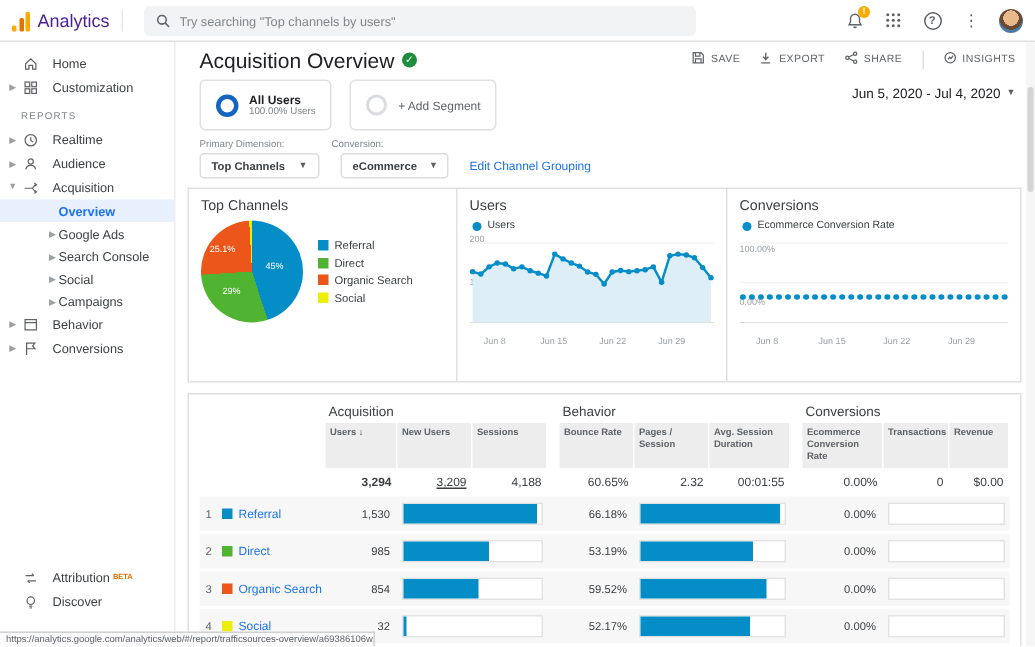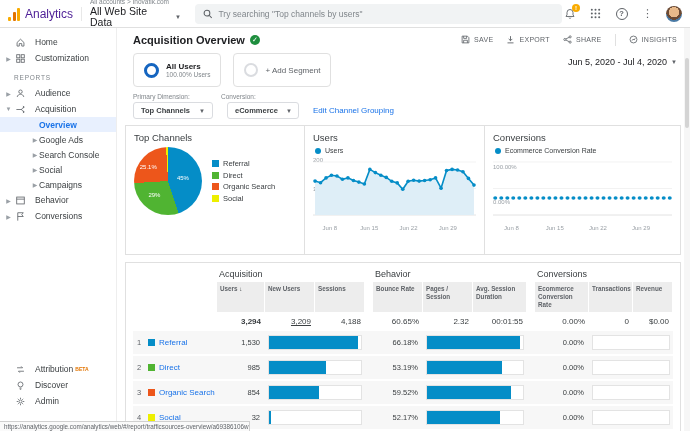--- a/index.html
+++ b/index.html
@@ -42,21 +42,21 @@
   .sb-ico svg { width:11px; height:11px; }
   .sb-section { font-size:6.5px; letter-spacing:.8px; color:#80868b; padding:8px 0 4px 14px; }
   .sb-sub { padding-left:31px; height:15px; }
   .sb-sub .sb-arrow { width:8px; }
   .sb-sub.selected { background:#e8f0fe; color:#1a73e8; font-weight:bold; }
   .sb-footer { margin-top:auto; padding-bottom:22px; }
   .beta { font-size:5px; color:#e37400; vertical-align:super; margin-left:2px; font-weight:bold;}
 
   
   .report-head { display:flex; align-items:center; height:23px; padding-left:8px; }
-  .report-title { font-size:11px; font-weight:bold; color:#202124; }
+  .report-title { font-size:14px; font-weight:normal; color:#202124; }
   .check-badge { width:10px; height:10px; background:#1e8e3e; border-radius:50%; color:#fff; font-size:7px; display:flex; align-items:center; justify-content:center; margin-left:5px; }
   .actions { margin-left:auto; display:flex; align-items:center; gap:13px; padding-right:4px;}
   .action { display:flex; align-items:center; gap:4px; font-size:7px; color:#5f6368; letter-spacing:.3px; cursor:pointer; }
   .action svg { width:9px; height:9px; }
   .act-divider { width:1px; height:12px; background:#e0e0e0; }
 
   
   .segment-row { display:flex; align-items:flex-start; padding:2px 4px 4px 8px; }
   .chip { display:flex; align-items:center; gap:7px; border:1px solid #e0e0e0; border-radius:4px; height:28px; padding:16px 10px; cursor:pointer; background:#fff;}
   .chip + .chip { margin-left:12px; }
@@ -117,27 +117,20 @@
 <body>
 
 <div class="topbar">
   <div class="logo">
     <span class="logo-mark">
         <span class="b1"></span>
         <span class="b2"></span>
         <span class="b3"></span>
       </span>
     <span class="logo-text">Analytics</span>
-  </div>
-  <div class="crumbs">
-    <div class="crumb-top">All accounts &gt; Inovatik.com</div>
-    <div class="crumb-main">
-        <span>All Web Site Data</span>
-        <span class="caret">▼</span>
-      </div>
   </div>
   <div class="searchbar">
     <svg width="10" height="10" viewBox="0 0 12 12">
         <circle cx="5" cy="5" r="3.6" fill="none" stroke="#5f6368" stroke-width="1.3"></circle>
         <line x1="7.8" y1="7.8" x2="11" y2="11" stroke="#5f6368" stroke-width="1.3"></line>
       </svg>
     <input type="text" placeholder="Try searching &quot;Top channels by users&quot;" style="">
   </div>
   <div class="top-icons">
     <span class="tico">
@@ -195,20 +188,30 @@
               </g>
             </svg>
           </span>
           <span>Customization</span>
         </div>
         <div class="sb-section">REPORTS</div>
         <div class="sb-item">
           <span class="sb-arrow">▶</span>
           <span class="sb-ico">
             <svg viewBox="0 0 16 16">
+              <circle cx="8" cy="8" r="5.5" fill="none" stroke="currentColor" stroke-width="1.2"></circle>
+              <path d="M8 5v3.2l2.2 1.4" fill="none" stroke="currentColor" stroke-width="1.2"></path>
+            </svg>
+          </span>
+          <span>Realtime</span>
+        </div>
+        <div class="sb-item">
+          <span class="sb-arrow">▶</span>
+          <span class="sb-ico">
+            <svg viewBox="0 0 16 16">
               <circle cx="8" cy="5.4" r="2.5" fill="none" stroke="currentColor" stroke-width="1.2"></circle>
               <path d="M3.2 13c.6-2.6 2.5-3.8 4.8-3.8s4.2 1.2 4.8 3.8" fill="none" stroke="currentColor" stroke-width="1.2"></path>
             </svg>
           </span>
           <span>Audience</span>
         </div>
         <div class="sb-item">
           <span class="sb-arrow">▼</span>
           <span class="sb-ico">
             <svg viewBox="0 0 16 16">
@@ -277,30 +280,20 @@
         </div>
         <div class="sb-item">
           <span class="sb-arrow"></span>
           <span class="sb-ico">
             <svg viewBox="0 0 16 16">
               <circle cx="8" cy="6.5" r="3.6" fill="none" stroke="currentColor" stroke-width="1.2"></circle>
               <path d="M6.5 11.8h3M7 13.5h2" stroke="currentColor" stroke-width="1.2"></path>
             </svg>
           </span>
           <span>Discover</span>
-        </div>
-        <div class="sb-item">
-          <span class="sb-arrow"></span>
-          <span class="sb-ico">
-            <svg viewBox="0 0 16 16">
-              <circle cx="8" cy="8" r="2.2" fill="none" stroke="currentColor" stroke-width="1.2"></circle>
-              <path d="M8 2.5v2M8 11.5v2M2.5 8h2M11.5 8h2M4.1 4.1l1.4 1.4M10.5 10.5l1.4 1.4M11.9 4.1l-1.4 1.4M5.5 10.5l-1.4 1.4" stroke="currentColor" stroke-width="1.2"></path>
-            </svg>
-          </span>
-          <span>Admin</span>
         </div>
       </div>
   </nav>
 
   <main class="main">
     <div class="report-head">
       <span class="report-title">Acquisition Overview</span>
       <span class="check-badge">✓</span>
       <div class="actions">
           <span class="action">

